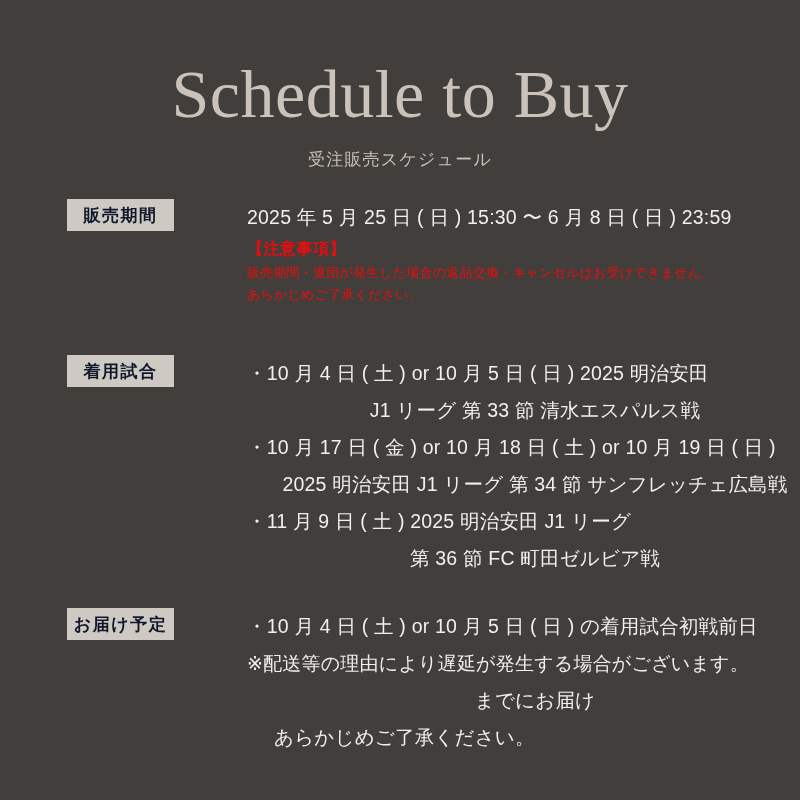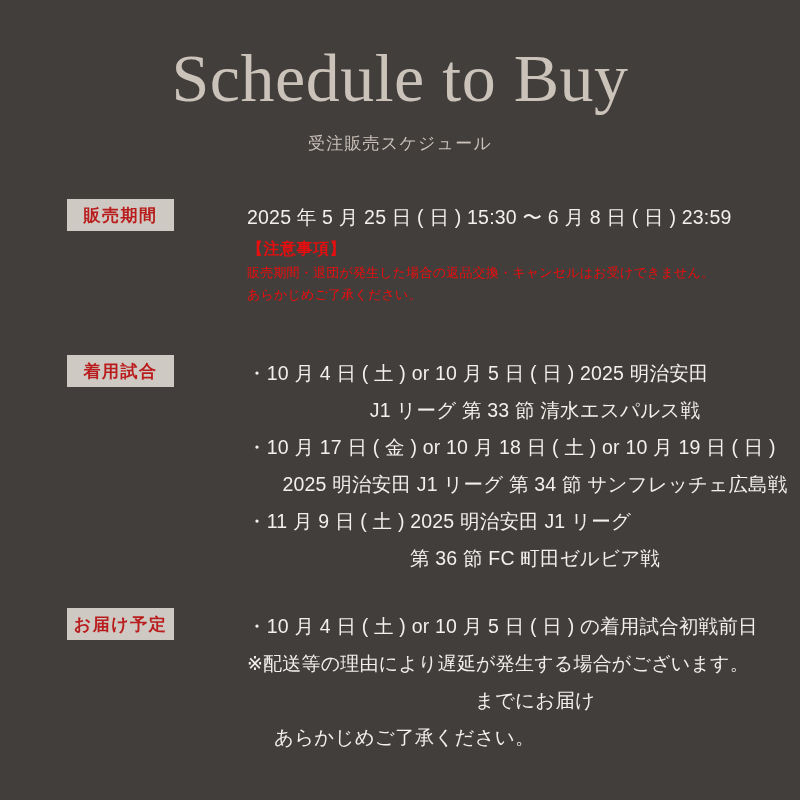--- a/index.html
+++ b/index.html
@@ -28,21 +28,21 @@
     width: 800px;
     text-align: center;
   }
   .main-title {
     font-family: "Liberation Serif", "DejaVu Serif", serif;
     font-size: 68px;
     line-height: 1.0;
     letter-spacing: 0.5px;
     color: #cbc2ba;
     font-weight: 400;
-    margin: 0;
+    margin: 16px;
     white-space: nowrap;
   }
   .sub-title {
     margin-top: 20px;
     font-size: 17px;
     letter-spacing: 1.2px;
     color: #cbc2ba;
     white-space: nowrap;
   }
 
@@ -56,21 +56,21 @@
   .sec-match   { top: 355px; }
   .sec-deliver { top: 608px; }
 
   .label-box {
     position: absolute;
     left: 67px;
     top: 0;
     width: 107px;
     height: 32px;
     background: #cec9c2;
-    color: #b91c1c;
+    color: #0f172a;
     font-size: 17px;
     font-weight: 700;
     letter-spacing: 1.5px;
     display: flex;
     align-items: center;
     justify-content: center;
     box-sizing: border-box;
   }
 
   .body-col {

